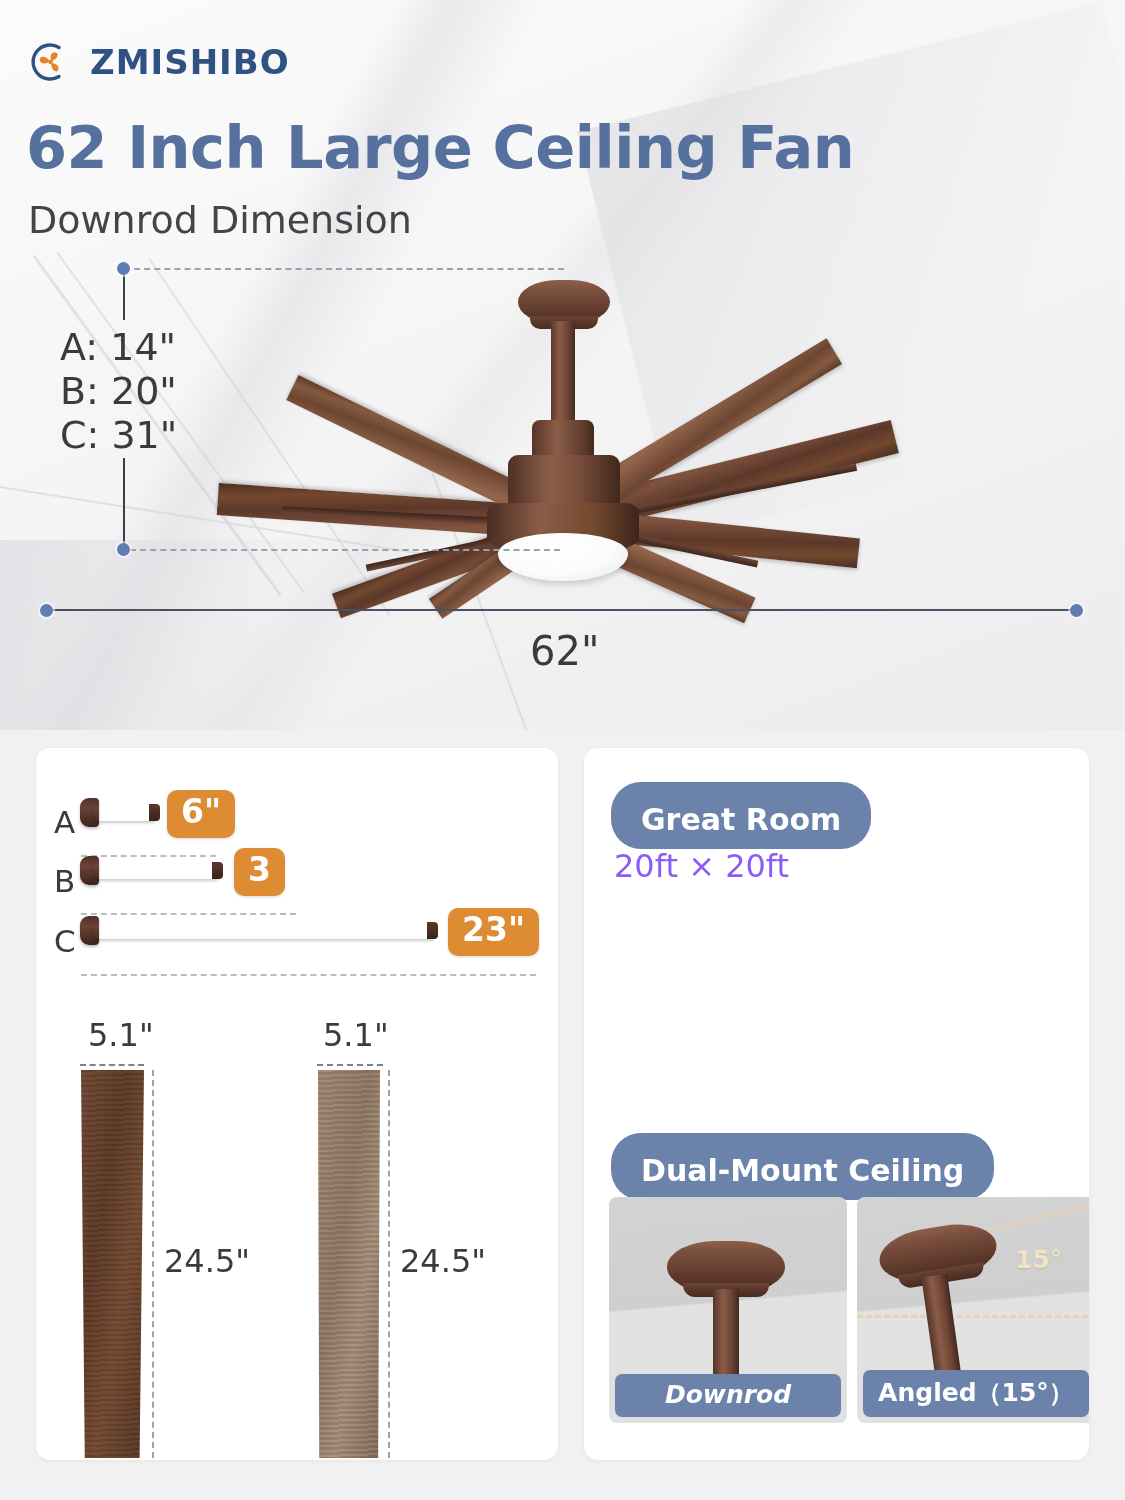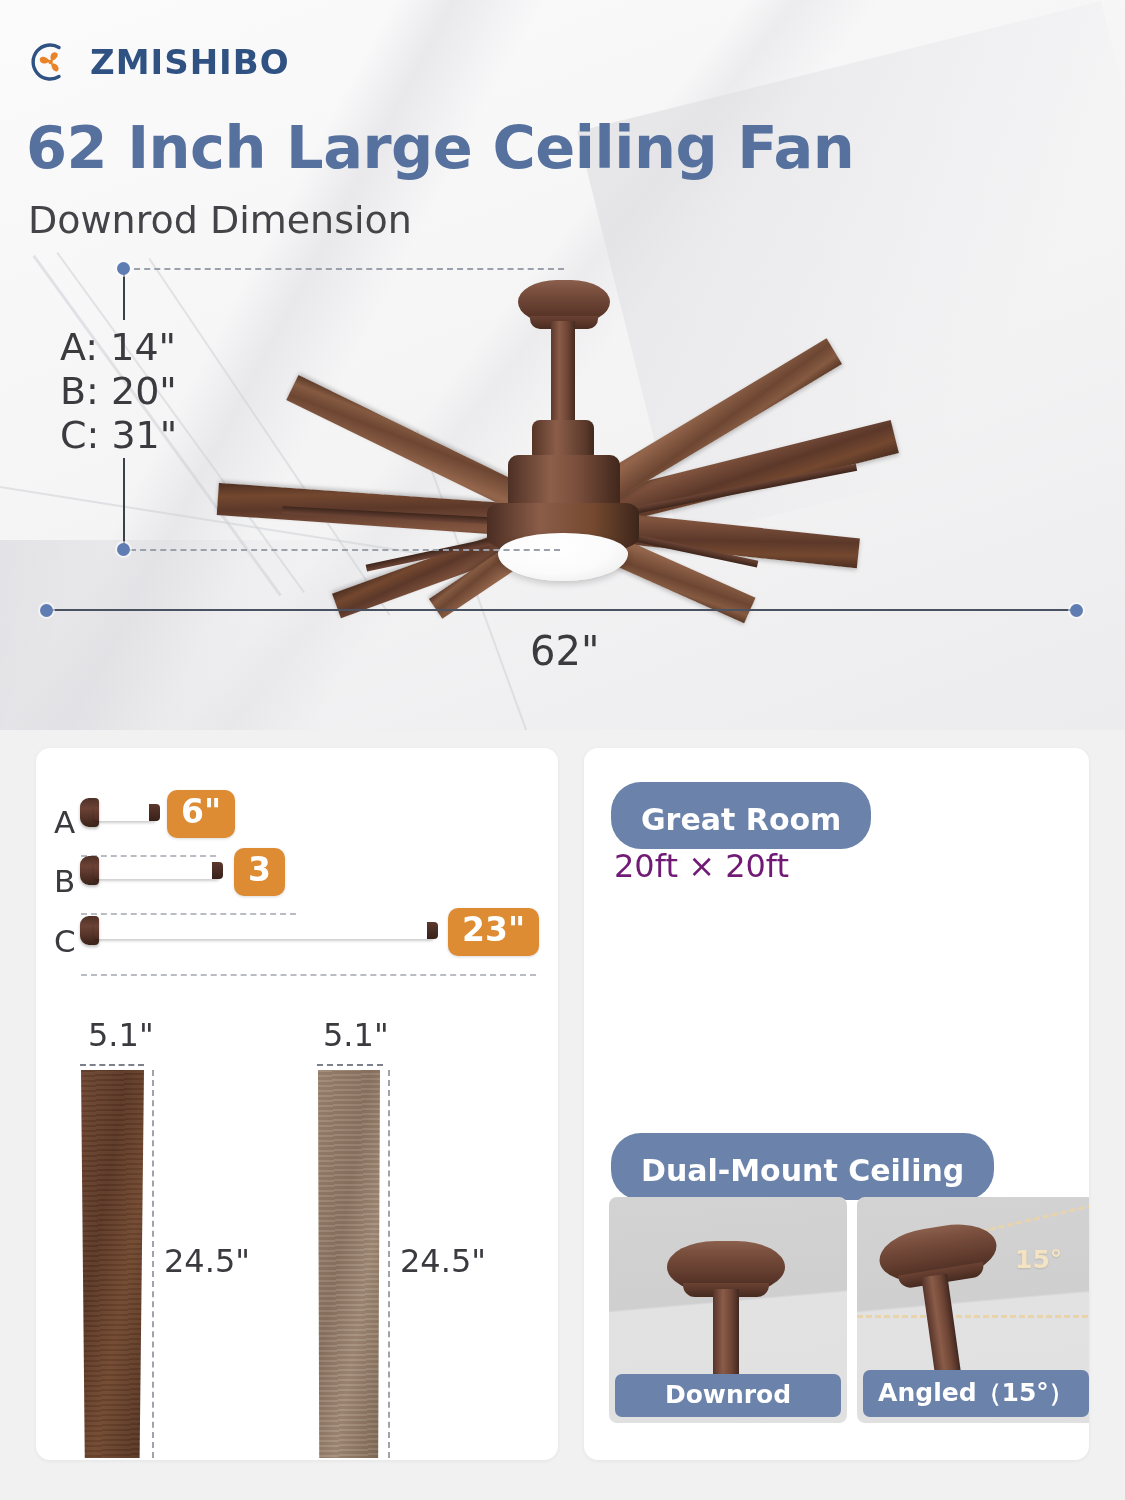--- a/index.html
+++ b/index.html
@@ -132,21 +132,21 @@
   .blade-light { background:
       repeating-linear-gradient(178deg, rgba(255,255,255,.09) 0 2px, rgba(90,70,55,.10) 2px 5px),
       linear-gradient(100deg,#9b8470 0%,#8a7360 40%,#a08a76 65%,#7e6854 100%); }
   .dash-v { position:absolute; width:0; border-left: 2px dashed #9fa4ac; }
   .dash-top { position:absolute; height:0; border-top: 2px dashed #7b808a; }
 
   
   .pill { position:absolute; background: #6b82ab; color:#fff; border-radius: 30px;
     font-size: 30px; font-weight: 700; font-family:"DejaVu Sans",sans-serif;
     padding: 21px 30px 12px; line-height: 34px; white-space: nowrap; }
-  .room-size { position:absolute; font-size: 32px; color:#701a75;
+  .room-size { position:absolute; font-size: 32px; color:#8b5cf6;
     font-family:"DejaVu Sans",sans-serif; }
   .mount-thumb { position: absolute; width: 238px; height: 226px; border-radius: 8px;
     background: linear-gradient(175deg,#d3d3d4 0%,#cfcfd0 46%,#e2e2e3 47%,#e0e0e1 100%);
     overflow: hidden; }
   .mount-cap { position:absolute; left:0; right:0; bottom:6px; margin: 0 6px;
     background:#6b82ab; color:#fff; border-radius: 7px; text-align:center;
     font-size: 25px; font-weight:700; font-family:"DejaVu Sans",sans-serif;
     padding: 6px 0 8px; }
   .mini-canopy { position:absolute; width: 118px; height: 52px; left: 58px; top: 44px;
     background: linear-gradient(180deg,#8b5f4c 0%,#7a4f3e 22%,#5f3a2c 66%,#46291f 100%);
@@ -285,21 +285,21 @@
     <div class="dash-v" style="left:352px; top:322px; height:388px;"></div>
     <div class="blade-side" style="left:364px; top:494px;">24.5"</div>
   </div>
 
   <div class="card card-right">
     <div class="pill" style="left:27px; top:34px;">Great Room</div>
     <div class="room-size" style="left:30px; top:99px;">20ft × 20ft</div>
 
     <div class="pill" style="left:27px; top:385px;">Dual-Mount Ceiling</div>
 
-    <div class="mount-thumb" style="left:25px; top:449px;">
+    <div class="mount-thumb" style="left:25px; top:449px;font-style:italic;">
       <div class="mini-canopy"></div>
       <div class="mini-rod"></div>
       <div class="mount-cap">Downrod</div>
     </div>
 
     <div class="mount-thumb" style="left:273px; top:449px;">
       <div class="ang-dash" style="left:86px; top:22px; width:170px; transform:rotate(-13deg);"></div>
       <div class="ang-dash" style="left:0px; top:118px; width:240px;"></div>
       <div class="mini-canopy" style="left:22px; top:30px; transform: rotate(-9deg);"></div>
       <div class="mini-rod" style="left:72px; top:78px; transform: rotate(-8deg);"></div>

